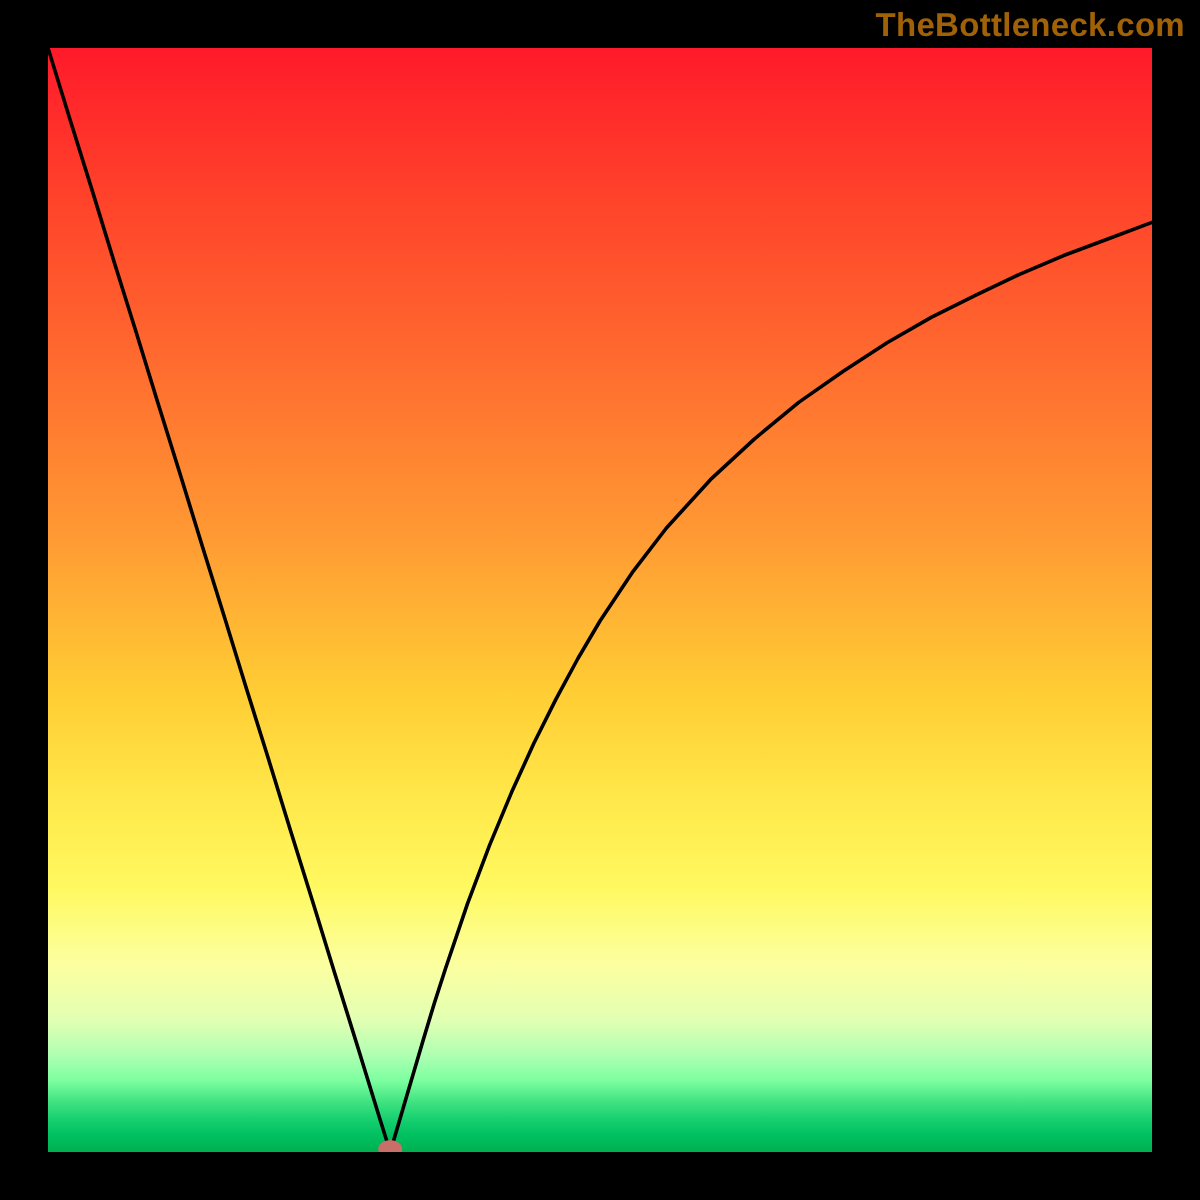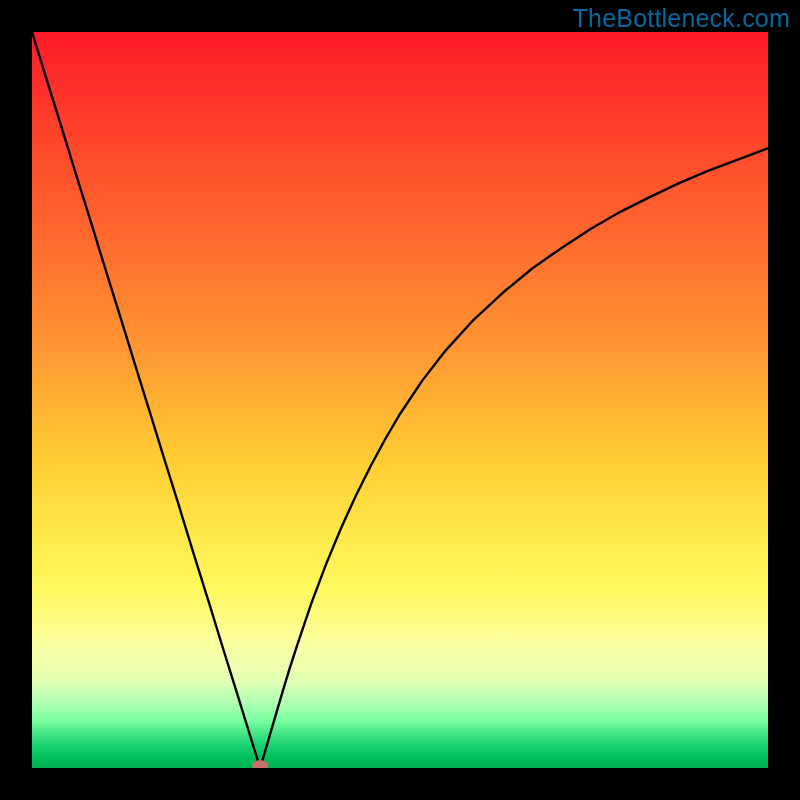--- a/index.html
+++ b/index.html
@@ -47,23 +47,23 @@
     position: absolute;
     left: 0;
     top: 0;
     width: 736px;
     height: 736px;
   }
   .watermark {
     position: absolute;
     top: 4px;
     right: 10px;
-    color: #0369a1;
-    font-size: 25px;
-    font-weight: 400;
+    color: #a16207;
+    font-size: 22px;
+    font-weight: 700;
     letter-spacing: 0.2px;
     user-select: none;
   }
 </style>
 </head>
 <body>
 
 <div class="frame">
 
   <div class="plot">

